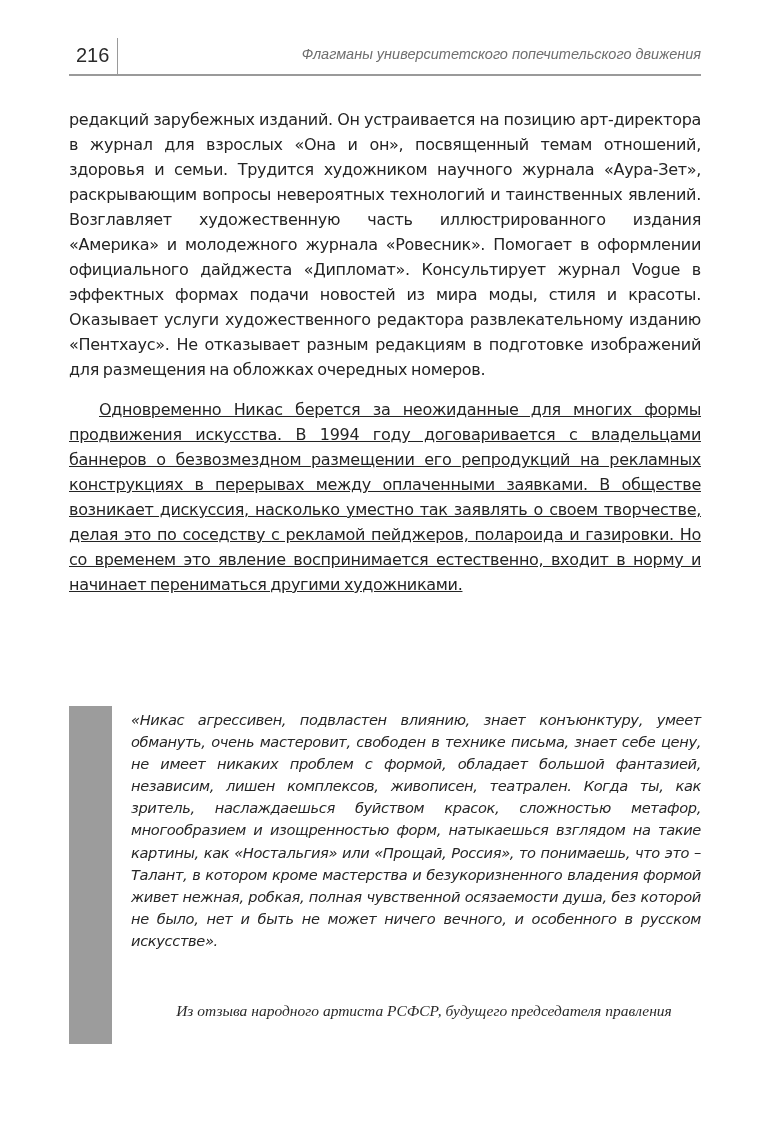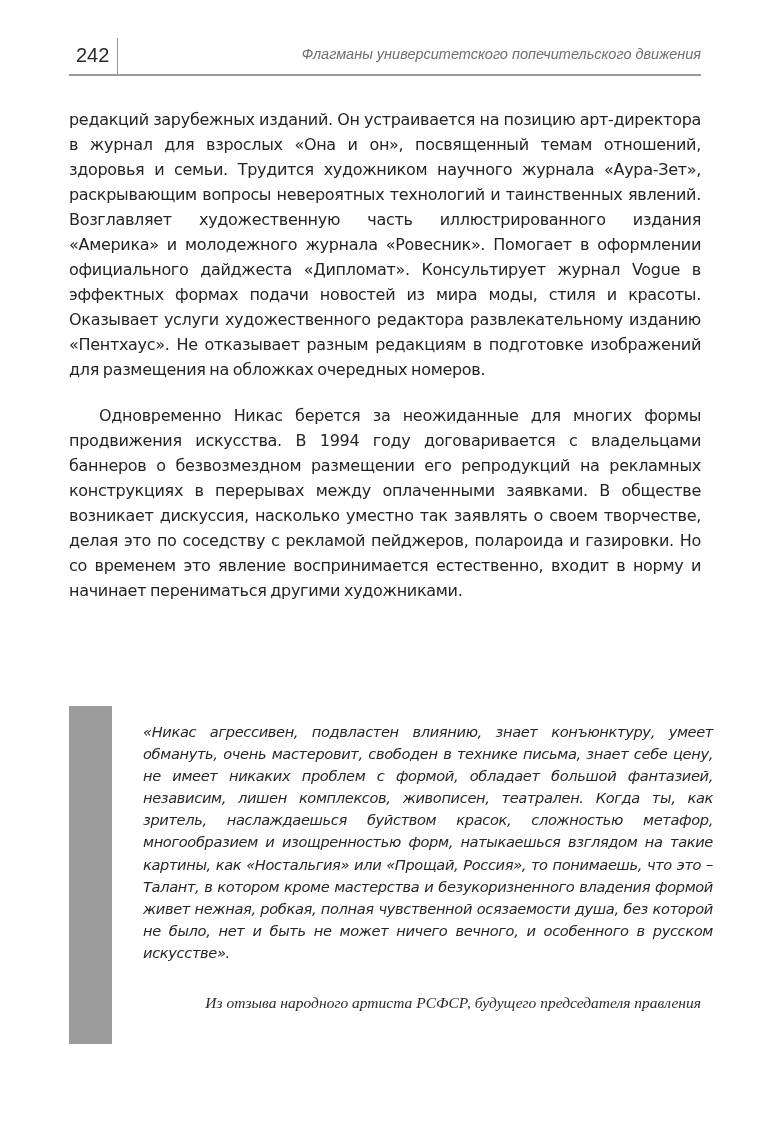--- a/index.html
+++ b/index.html
@@ -61,22 +61,23 @@
     font-family: "DejaVu Sans", sans-serif;
     font-size: 16px;
     line-height: 25px;
     text-align: justify;
     color: #242424;
     letter-spacing: -0.3px;
     word-spacing: -1px;
     hyphens: manual;
   }
   .body-text p + p {
-    margin-top: 21px;
+    margin-top: 15px;
     text-indent: 30px;
+    text-decoration: underline;
   }
   .quote-block {
     position: absolute;
     left: 69px;
     top: 706px;
     width: 632px;
     height: 338px;
   }
   .quote-bar {
     position: absolute;
@@ -84,49 +85,49 @@
     top: 0;
     width: 43px;
     height: 338px;
     background: #9c9c9c;
   }
   .quote-text {
     position: absolute;
     left: 62px;
     top: 3px;
     width: 570px;
-    margin: 12px;
+    margin: 0;
     font-family: "DejaVu Sans", sans-serif;
     font-style: italic;
     font-size: 14.6px;
     line-height: 22.1px;
     text-align: justify;
     color: #262626;
     letter-spacing: -0.35px;
     word-spacing: -0.5px;
   }
   .quote-source {
     position: absolute;
     left: 62px;
     top: 286px;
     width: 570px;
-    margin: 0;
+    margin: 8px;
     font-family: "Liberation Serif", serif;
     font-style: italic;
     font-size: 15.5px;
     line-height: 21px;
-    text-align: right;
+    text-align: center;
     color: #2a2a2a;
   }
 </style>
 </head>
 <body>
 
 <div class="header">
-  <span class="page-number">242</span>
+  <span class="page-number">216</span>
   <span class="header-sep"></span>
   <span class="running-title">Флагманы университетского попечительского движения</span>
 </div>
 
 <div class="body-text">
   <p>редакций зарубежных изданий. Он устраивается на позицию арт-директора в журнал для взрослых «Она и он», посвящен­ный темам отношений, здоровья и семьи. Трудится художни­ком научного журнала «Аура-Зет», раскрывающим вопросы невероятных технологий и таинственных явлений. Возглав­ляет художественную часть иллюстрированного издания «Америка» и молодежного журнала «Ровесник». Помогает в оформлении официального дайджеста «Дипломат». Кон­сультирует журнал Vogue в эффектных формах подачи ново­стей из мира моды, стиля и красоты. Оказывает услуги художе­ственного редактора развлекательному изданию «Пентхаус». Не отказывает разным редакциям в подготовке изображений для размещения на обложках очередных номеров.</p>
   <p>Одновременно Никас берется за неожиданные для мно­гих формы продвижения искусства. В 1994 году договарива­ется с владельцами баннеров о безвозмездном размещении его репродукций на рекламных конструкциях в перерывах между оплаченными заявками. В обществе возникает дис­куссия, насколько уместно так заявлять о своем творчестве, делая это по соседству с рекламой пейджеров, полароида и газировки. Но со временем это явление воспринимается естественно, входит в норму и начинает перениматься дру­гими художниками.</p>
 </div>
 
 <div class="quote-block">

